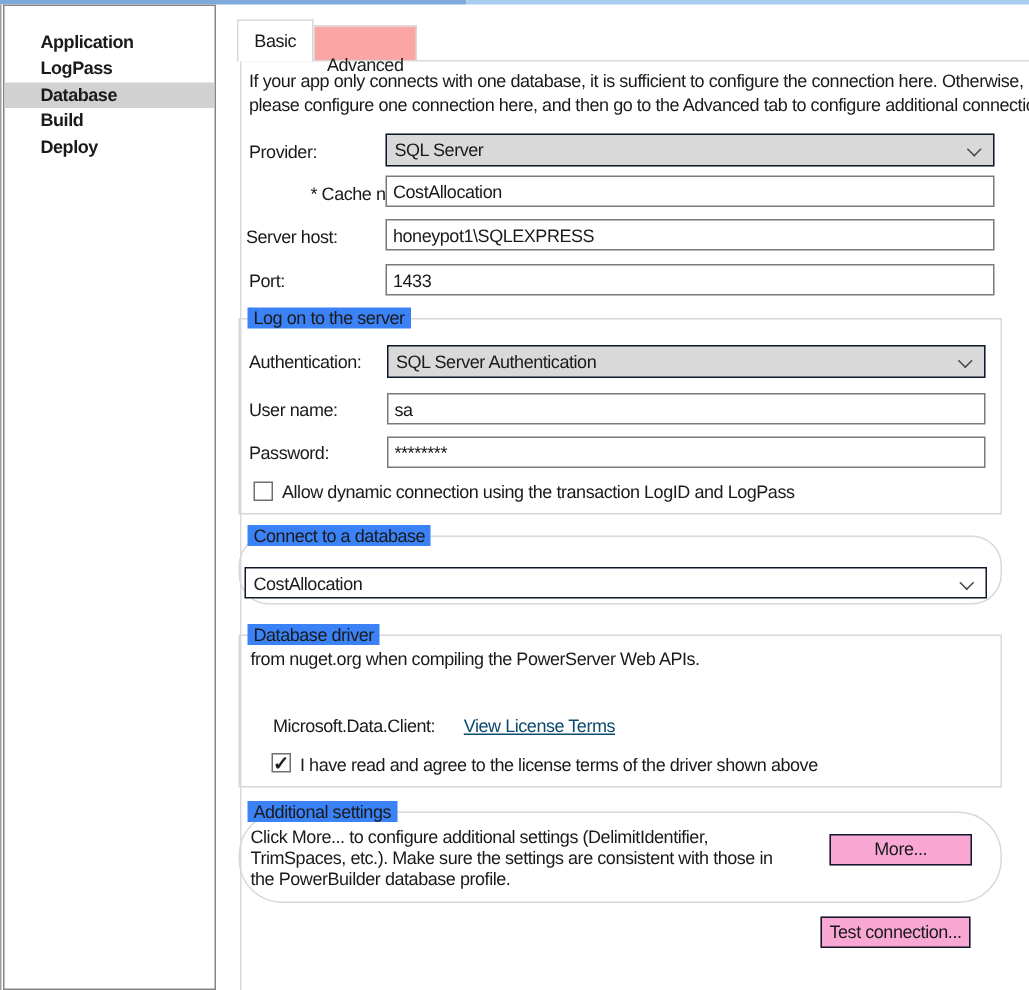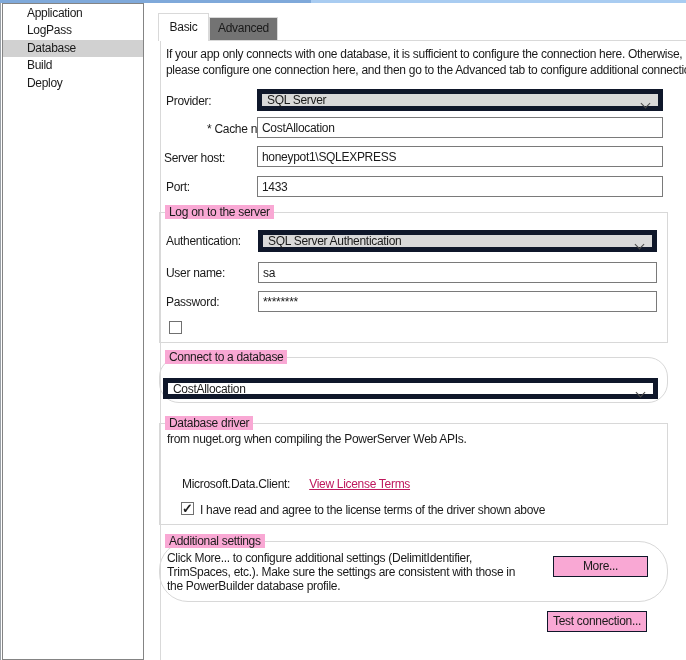--- a/index.html
+++ b/index.html
@@ -13,55 +13,55 @@
 
   .abs { position:absolute; }
   .nowrap { white-space:nowrap; }
 
   
   .strip-l { left:0; top:0; width:311px; height:3px; background:#7fa9da; }
   .strip-r { left:311px; top:0; width:375px; height:3px; background:#a9ccf1; }
   .win-edge { left:0; top:3px; width:1px; height:657px; background:#9aa0a6; }
 
   
-  .sidebar { left:2px; top:3px; width:142px; height:657px; border:1px solid #848484; background:#fff; padding-top:1px; }
+  .sidebar { left:2px; top:3px; width:142px; height:657px; border:1px solid #848484; background:#fff; padding-top:16px;font-weight:bold; }
   .side-item { height:17.4px; line-height:17.4px; padding-left:24px; cursor:default; }
   .side-item.on { background:#d1d1d1; }
 
   
   .tab { text-align:center; border:1px solid #d9d9d9; border-bottom:none; cursor:default; }
   .tab-basic { left:158px; top:13px; width:51px; height:28px; background:#fff; padding-top:6px; z-index:3; }
-  .tab-adv   { left:209px; top:17px; width:69px; height:23px; background:#737373; padding-top:3px; z-index:2; }
+  .tab-adv   { left:209px; top:17px; width:69px; height:23px; background:#fca5a5; padding-top:18px; z-index:2; }
   .tab-page  { left:160px; top:40px; width:526px; height:620px; border-top:1px solid #d9d9d9; border-left:1px solid #d9d9d9; z-index:1; }
 
   .intro { left:166px; top:46px; line-height:16px; }
 
   .flabel { line-height:14px; }
   .req { }
 
   input.tinput {
     position:absolute; border:1px solid #7a7a7a; background:#fff; height:21px;
     font-family:"Liberation Sans", sans-serif; font-size:12px; letter-spacing:-0.3px;
     color:#1a1a1a; padding:0 4px; outline:none;
   }
 
-  .combo { position:absolute; border:5px solid #0f172a; background:#d9d9d9; cursor:default; }
+  .combo { position:absolute; border:1px solid #0f172a; background:#d9d9d9; cursor:default; }
   .combo.white { background:#fff; }
   .combo .ctext { position:absolute; left:5px; top:50%; transform:translateY(-50%); white-space:nowrap; }
   .chev { position:absolute; right:9px; top:6px; width:7px; height:7px;
           border-right:1px solid #4a4a4a; border-bottom:1px solid #4a4a4a; transform:rotate(45deg); }
 
   .group { position:absolute; border:1px solid #d8d8d8; background:#fff; }
-  .gtitle { position:absolute; top:-8px; left:5px; background:#f9a8d4; padding:0 4px; white-space:nowrap; }
+  .gtitle { position:absolute; top:-8px; left:5px; background:#3b82f6; padding:0 4px; white-space:nowrap; }
 
   .cb { position:absolute; width:13px; height:13px; border:1px solid #707070; background:#fff; cursor:default; }
   .cb.on::after { content:"\2713"; position:absolute; left:0px; top:-2px; font-size:13px; font-weight:bold; color:#1f1f1f; }
   .cb-label { position:absolute; line-height:14px; white-space:nowrap; cursor:default; }
 
-  .link { color:#be185d; text-decoration:underline; cursor:pointer; }
+  .link { color:#0c4a6e; text-decoration:underline; cursor:pointer; }
 
   .btn { position:absolute; background:#f9a8d4; border:1px solid #0f172a; text-align:center;
          line-height:19px; cursor:default; }
 </style>
 </head>
 <body>
 
 <div id="app">
 
   <div class="abs strip-l"></div>
@@ -109,20 +109,21 @@
       <span class="chev"></span>
     </div>
 
     <div class="abs flabel nowrap" style="left:6px; top:53px;">User name:</div>
     <input class="tinput" style="left: 98px; top: 49px; width: 399px;" value="sa">
 
     <div class="abs flabel nowrap" style="left:6px; top:82px;">Password:</div>
     <input class="tinput" style="left: 98px; top: 78px; width: 399px;" value="********">
 
     <span class="cb" style="left:9px; top:108px;"></span>
+    <span class="cb-label" style="left:28px; top:108px;">Allow dynamic connection using the transaction LogID and LogPass</span>
   </div>
 
   <div class="group" style="left:159px; top:357px; width:509px; height:46px;border-radius:20px;">
     <span class="gtitle">Connect to a database</span>
     <div class="combo white" style="left:3px; top:20px; width:495px; height:21px;">
       <span class="ctext">CostAllocation</span>
       <span class="chev"></span>
     </div>
   </div>
 

